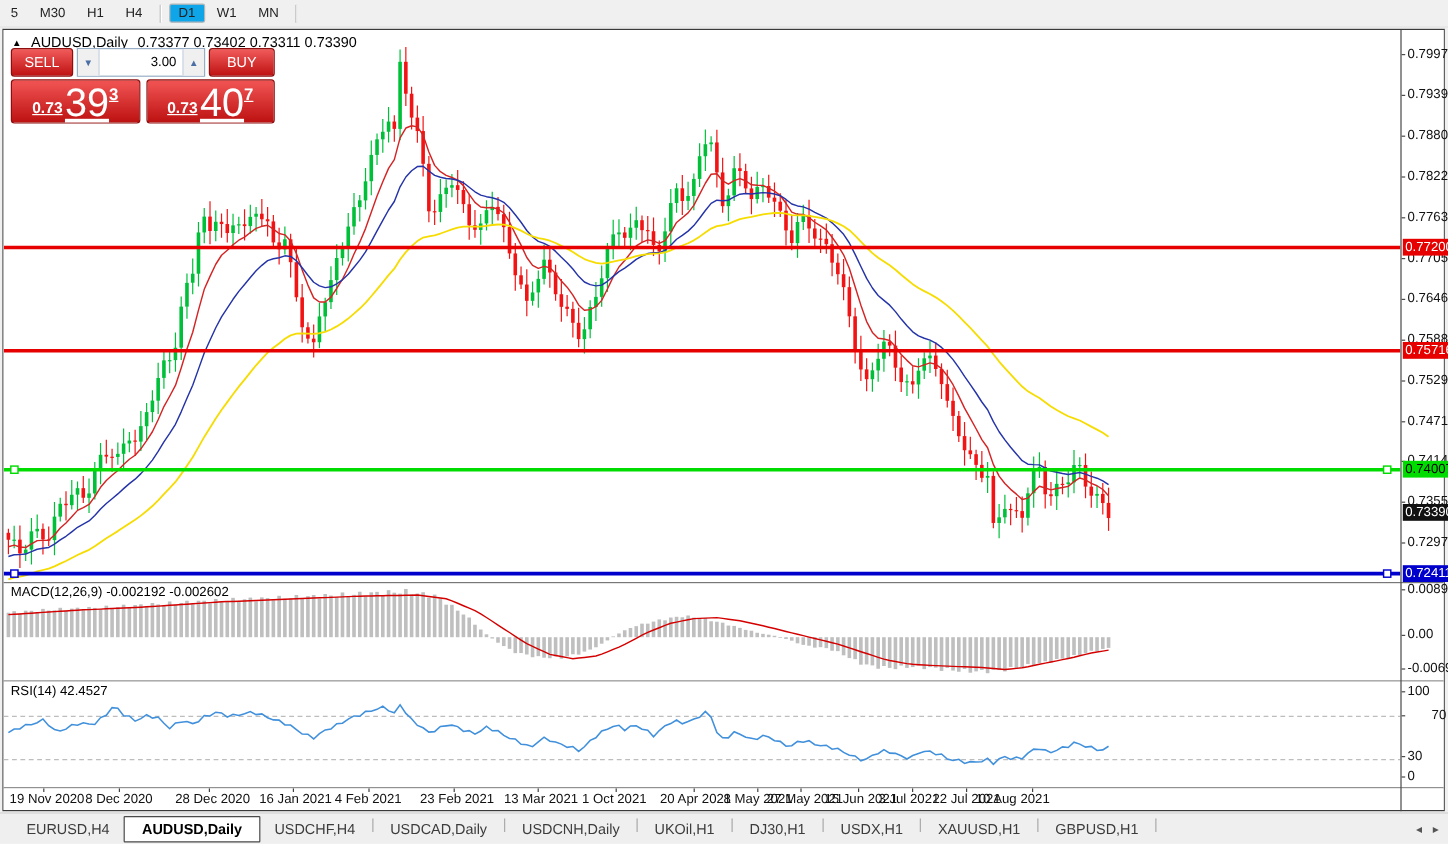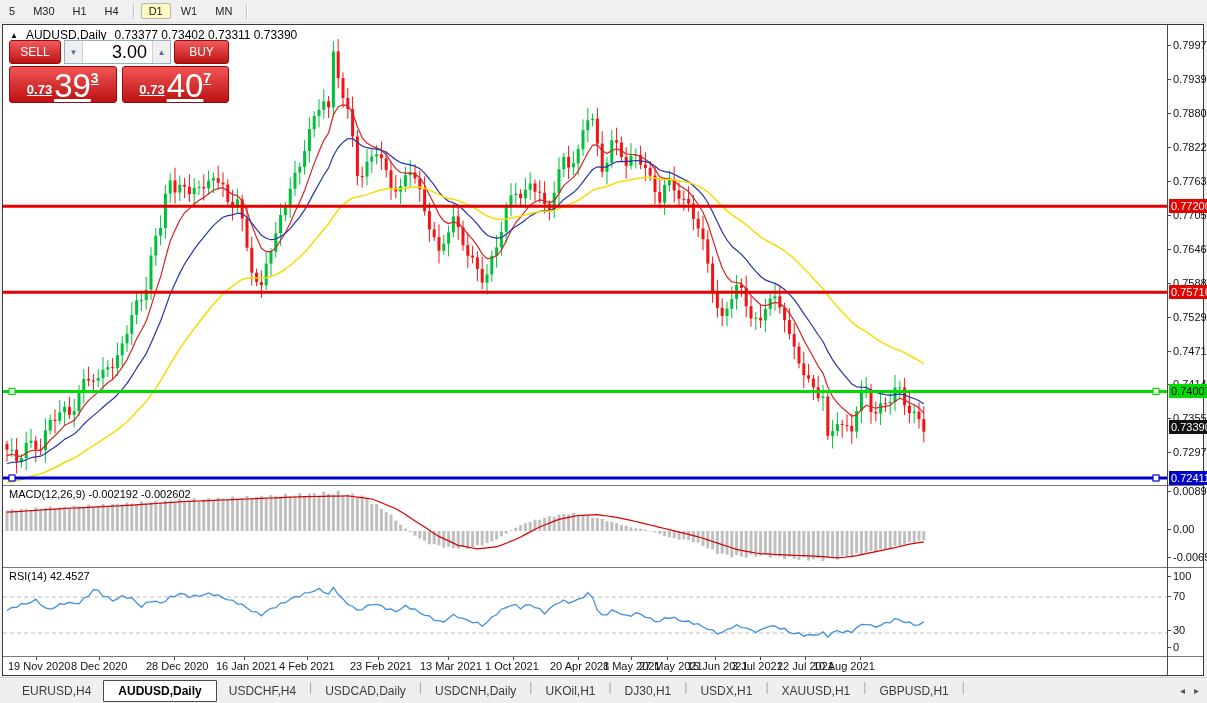--- a/index.html
+++ b/index.html
@@ -1,21 +1,21 @@
 <!DOCTYPE html>
 <html><head>
 <meta charset="utf-8">
 <style>
   html,body{margin:0;padding:0;background:#f0f0f0;font-family:"Liberation Sans",sans-serif;}
   .page{position:relative;width:1207px;height:703px;background:#f0f0f0;overflow:hidden;}
   
   .toolbar{position:absolute;top:0;left:0;width:1207px;height:22px;background:#f0f0f0;
     border-bottom:1px solid #e3e3e3;display:flex;align-items:center;font-size:11px;color:#222;}
   .tf-btn{padding:2px 8px;margin:0 1px;cursor:default;}
-  .tf-btn.active{background:#fef9c3;border:1px solid #b5b5b5;border-radius:2px;padding:1px 7px;}
+  .tf-btn.active{background:#0ea5e9;border:1px solid #b5b5b5;border-radius:2px;padding:1px 7px;}
   .tb-sep{width:1px;height:15px;background:#c2c2c2;border-right:1px solid #fff;margin:0 5px;}
   
   .chart-window{position:absolute;left:2px;top:24px;width:1202px;height:652px;background:#fff;
     border:1px solid #3a3a3a;box-sizing:border-box;}
   .panel{position:absolute;left:0;overflow:hidden;background:#fff;}
   #main-panel{top:0;height:460px;width:1200px;}
   #macd-panel{top:460px;height:83px;width:1200px;border-top:1px solid #777;border-bottom:1px solid #777;box-sizing:border-box;}
   #rsi-panel{top:543px;height:89px;width:1200px;border-bottom:1px solid #777;box-sizing:border-box;}
   #date-axis{position:absolute;top:632px;left:0;width:1200px;height:18px;font-size:11px;color:#111;background:#fff;}
   .date-label{position:absolute;top:3px;white-space:nowrap;}
@@ -31,21 +31,21 @@
   
   .trade-widget{position:absolute;left:6px;top:15px;width:220px;}
   .tw-row1{display:flex;height:24px;gap:3px;}
   .btn-red{background:linear-gradient(#f15b5b,#bf1212);border:1px solid #8e0e0e;border-radius:3px;
     color:#fff;font-size:12px;display:flex;align-items:center;justify-content:center;}
   .sell-btn{width:50px;}.buy-btn{width:53px;text-align:center;}
   .stepper{display:flex;flex:1;border:1px solid #98aec6;background:#fff;box-sizing:border-box;}
   .step-btn{width:17px;background:#f0f0f0;color:#4a6fa5;font-size:8px;display:flex;align-items:center;justify-content:center;border:0;}
   .step-down{border-right:1px solid #c9d4e0;}
   .step-up{border-left:1px solid #c9d4e0;}
-  .vol{flex:1;display:flex;align-items:center;justify-content:flex-end;font-size:18px;padding-right:5px;color:#000;}
+  .vol{flex:1;display:flex;align-items:center;justify-content:flex-end;font-size:11px;padding-right:5px;color:#000;}
   .tw-row2{display:flex;gap:5px;margin-top:2px;}
   .price-box{flex:1;height:37px;background:linear-gradient(#ee5050 8%,#bd1111);border:1px solid #8e0e0e;border-radius:3px;
     color:#fff;display:flex;align-items:flex-end;justify-content:center;padding-bottom:1px;box-sizing:border-box;text-decoration:underline;}
   .pb-small{font-size:13px;font-weight:bold;margin:0 2px 4px 0;}
   .pb-big{font-size:33px;line-height:31px;}
   .pb-sup{font-size:14px;font-weight:bold;margin-bottom:15px;}
   
   .tab-bar{position:absolute;left:0;top:677px;width:1207px;height:26px;background:#efefef;
     border-top:1px solid #d2d2d2;display:flex;align-items:center;font-size:12px;color:#3c3c3c;}
   #tab-list{display:flex;align-items:flex-start;margin-left:10px;}
@@ -779,21 +779,21 @@
         <div class="badge" style="top: 446px; background: rgb(0, 0, 205); color: rgb(255, 255, 255);">0.72411</div>
         <div class="ax-tick" style="top: 466px;"></div>
         <div class="ax-label" style="top: 460px;">0.008903</div>
         <div class="ax-tick" style="top: 504px;"></div>
         <div class="ax-label" style="top: 498px;">0.00</div>
         <div class="ax-tick" style="top: 532px;"></div>
         <div class="ax-label" style="top: 526px;">-0.006977</div>
         <div class="ax-tick" style="top: 551px;"></div>
         <div class="ax-label" style="top: 545px;">100</div>
         <div class="ax-tick" style="top: 571px;"></div>
-        <div class="ax-label" style="top: 565px;">70</div>
+        <div class="ax-label" style="top: 565px; margin-left: 20px;">70</div>
         <div class="ax-tick" style="top: 605px;"></div>
         <div class="ax-label" style="top: 599px;">30</div>
         <div class="ax-tick" style="top: 622px;"></div>
         <div class="ax-label" style="top: 616px;">0</div>
       </div>
   </div>
 
   <div class="tab-bar">
     <div id="tab-list">
         <div class="tab">EURUSD,H4</div>

